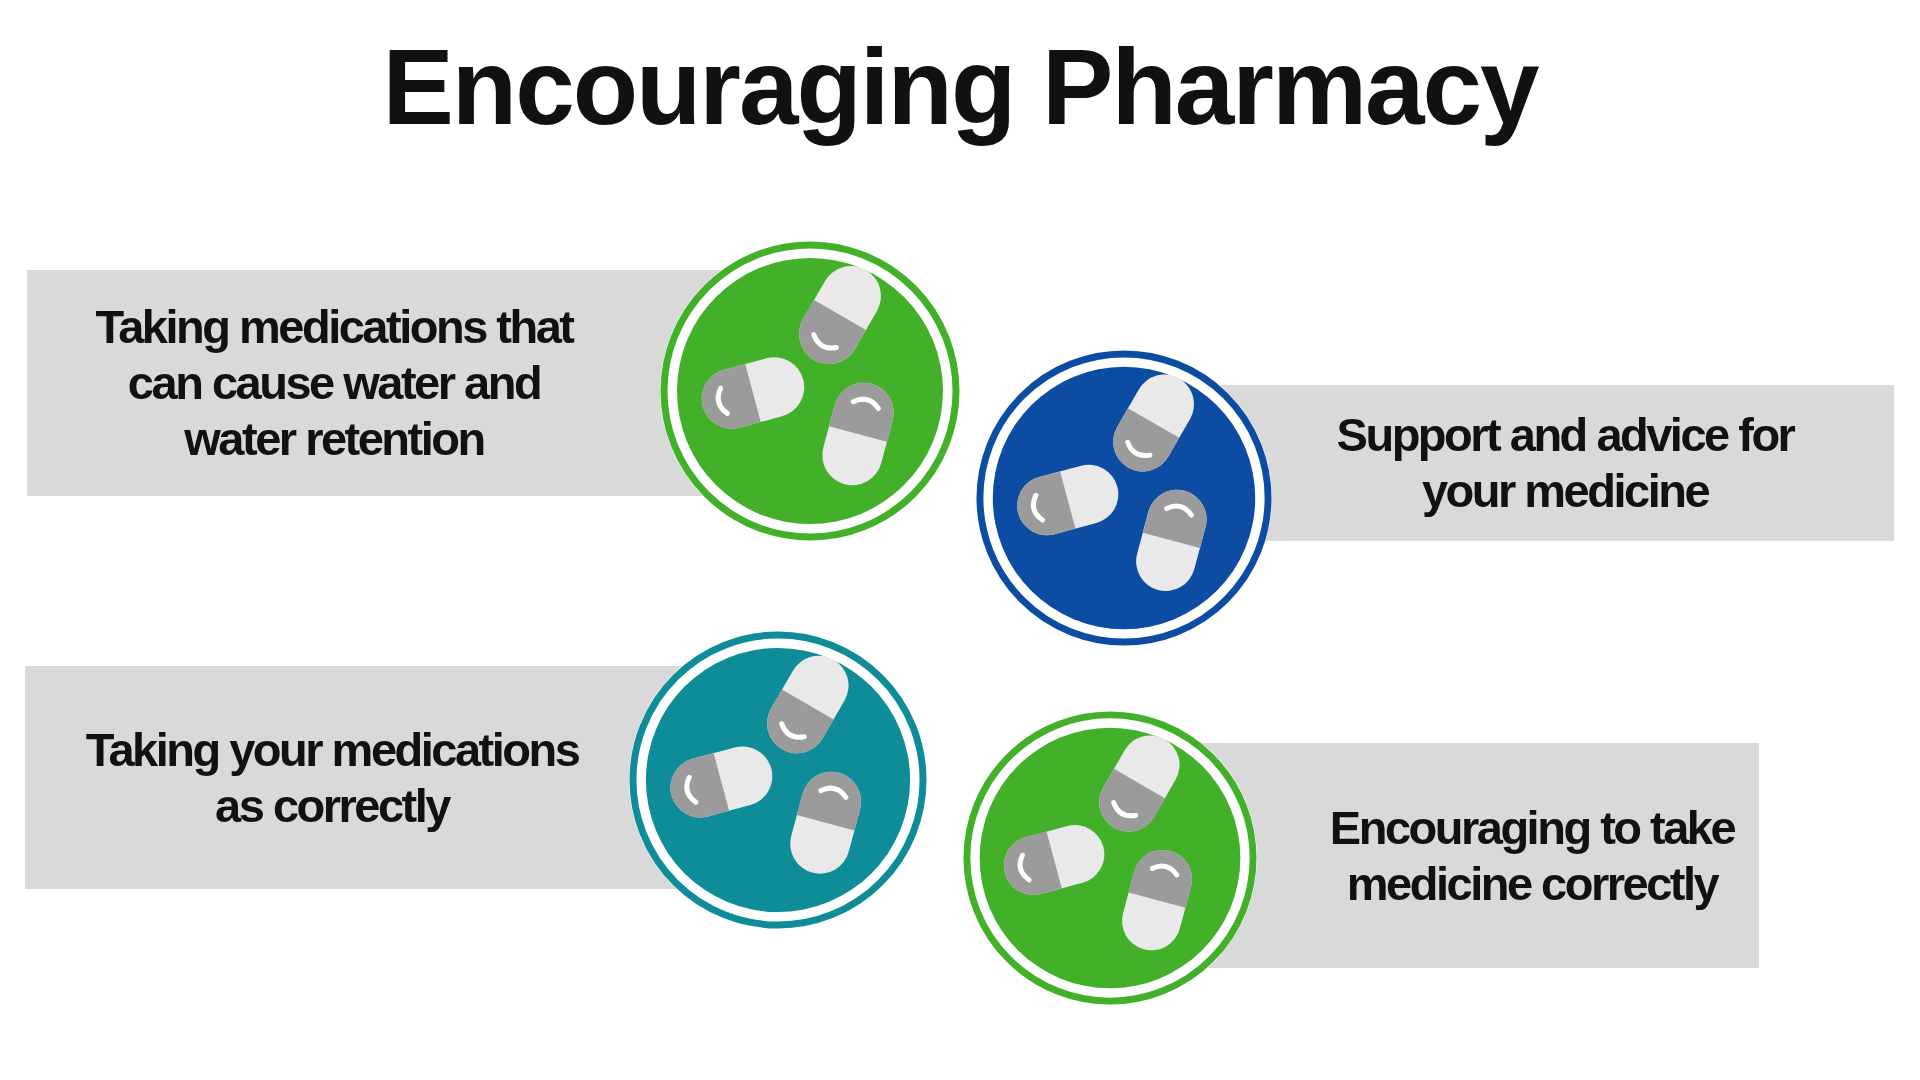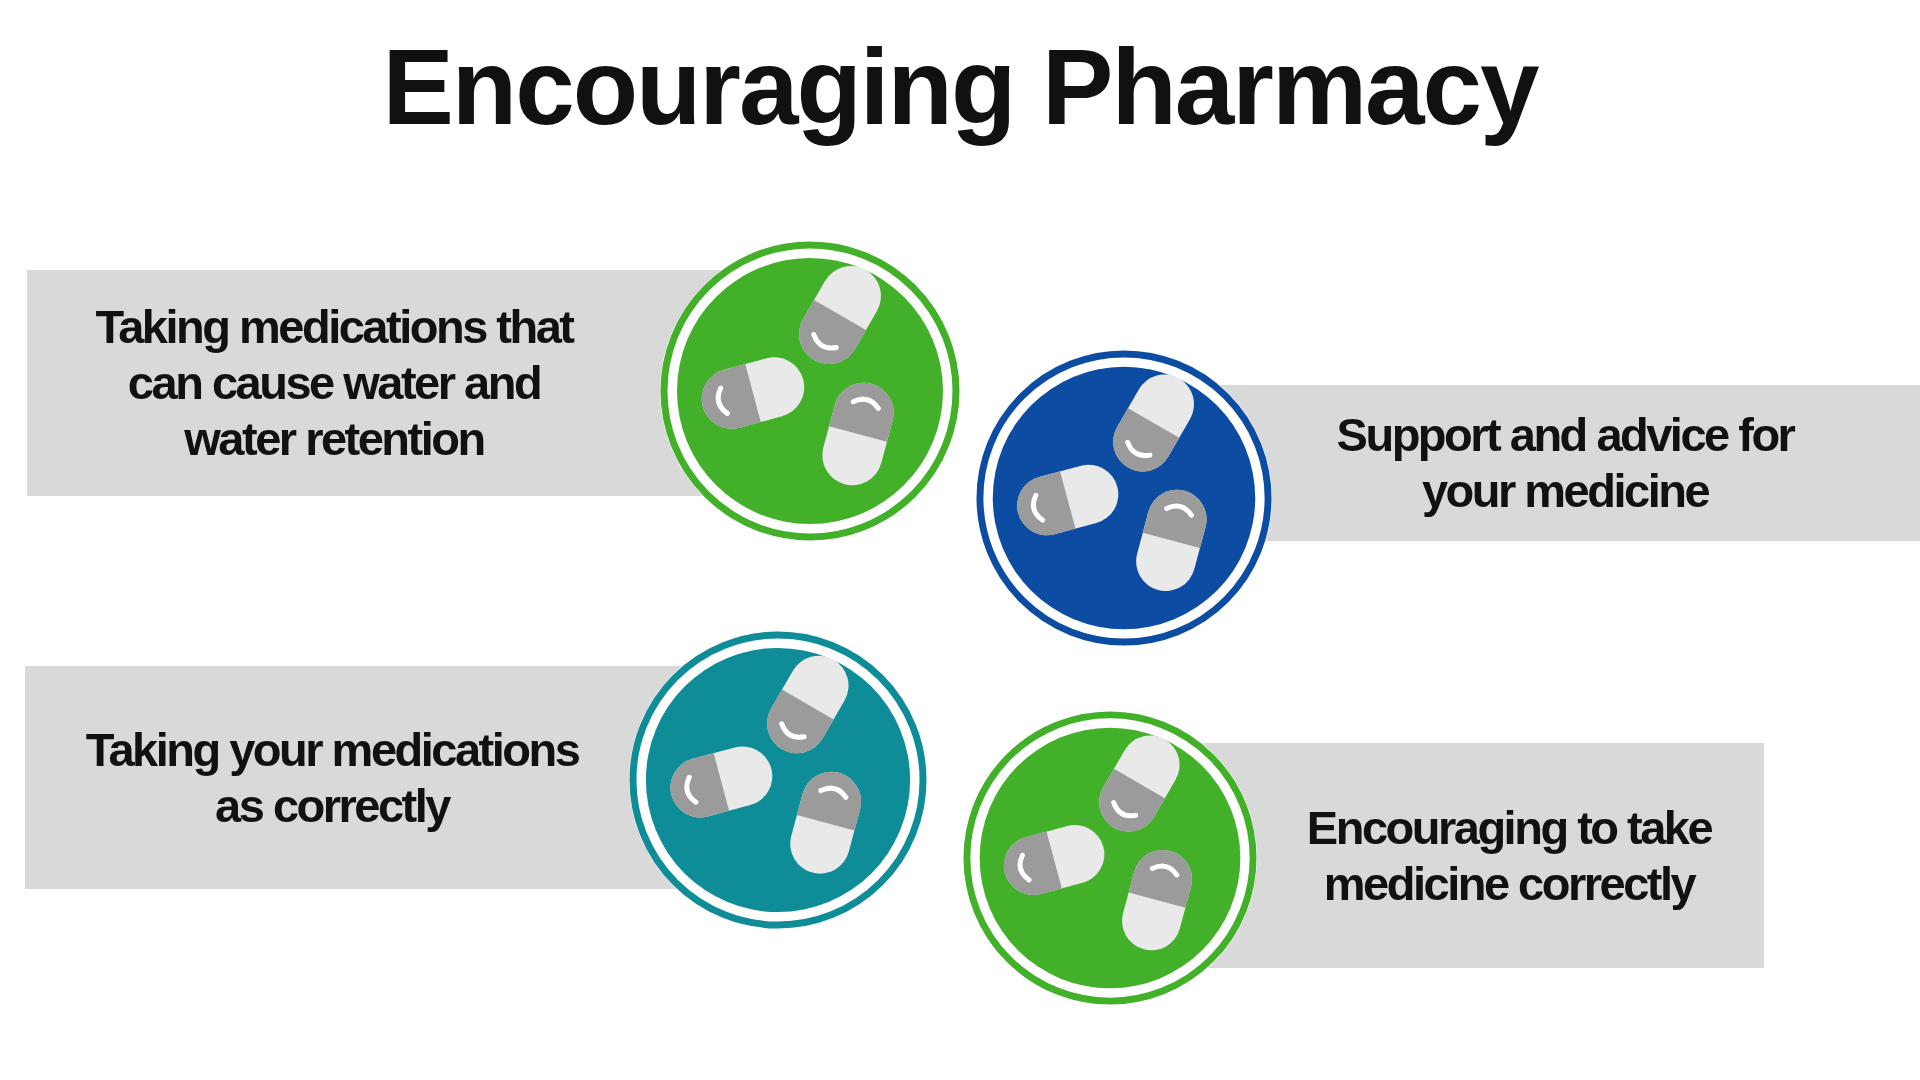--- a/index.html
+++ b/index.html
@@ -5,25 +5,25 @@
   html,body{margin:0;padding:0;background:#fff;}
   .canvas{
     position:relative;width:1920px;height:1080px;overflow:hidden;background:var(--background,#fff);
     font-family:"Liberation Sans", sans-serif;
   }
   .title{
     position:absolute;top:34px;left:50%;transform:translateX(-50%);
     margin:0;font-size:107px;line-height:107px;font-weight:700;letter-spacing:-2px;
     color:var(--text,#111);white-space:nowrap;
   }
-  .bar{position:absolute;background:var(--bar_gray,#d9d9d9);padding-left:28px;}
+  .bar{position:absolute;background:var(--bar_gray,#d9d9d9);}
   .bar1{left:27px;top:270px;width:783px;height:226px;}
   .bar2{left:1124px;top:385px;width:770px;height:156px;}
   .bar3{left:25px;top:666px;width:751px;height:223px;}
-  .bar4{left:1094px;top:743px;width:642px;height:225px;}
+  .bar4{left:1117px;top:743px;width:642px;height:225px;}
   .label{
     position:absolute;top:50%;transform:translate(-50%,-50%);
     text-align:center;font-weight:700;font-size:47px;line-height:56px;
     letter-spacing:-2.5px;color:var(--text,#111);white-space:nowrap;
   }
   .label1{left:307px;}
   .label2{left:441px;}
   .label3{left:307px;}
   .label4{left:415px;}
   .badge{position:absolute;}

